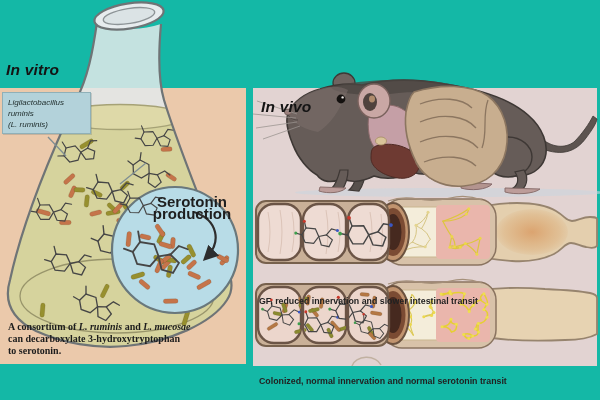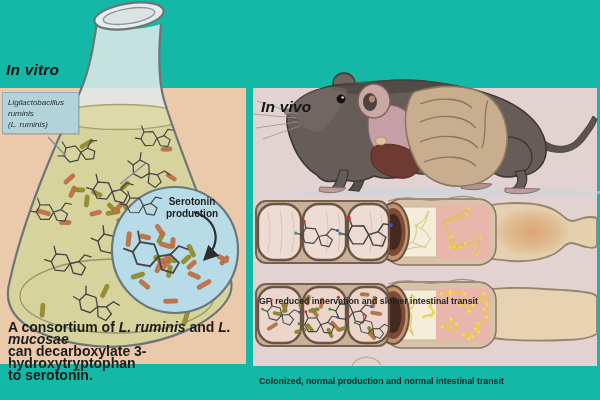--- a/index.html
+++ b/index.html
@@ -5,23 +5,23 @@
   html,body{margin:0;padding:0;background:#fff;}
   .canvas{position:relative;width:600px;height:400px;background:#14b8a6;overflow:hidden;
           font-family:"Liberation Sans",sans-serif;}
   .panel-bg{position:absolute;}
   .panel-bg.left{left:0;top:88px;width:246px;height:276px;background:#ebc9ab;}
   .panel-bg.right{left:253px;top:88px;width:344px;height:278px;background:#e2d3d2;}
   svg.art{position:absolute;left:0;top:0;}
   .overlay{position:absolute;}
   .fig-title{font-style:italic;font-weight:700;font-size:15.5px;color:#141414;letter-spacing:.2px;}
   .label-box{background:#b3d2da;border:1px solid #8fb0b8;box-shadow:1px 1px 0 rgba(90,110,115,.25);
-             font-style:italic;font-size:8px;line-height:11px;color:#22302f;padding:4px 8px 3px 5px;}
-  .bubble-label{font-weight:700;font-size:10px;line-height:12px;color:#1e1e1e;text-align:center;}
-  .caption{font-weight:700;font-size:14px;line-height:12px;color:#1c1c1c;}
+             font-style:italic;font-size:8px;line-height:11px;color:#22302f;padding:4px 20px 3px 5px;}
+  .bubble-label{font-weight:700;font-size:15px;line-height:12px;color:#1e1e1e;text-align:center;}
+  .caption{font-weight:700;font-size:10px;line-height:12px;color:#1c1c1c;font-family:Liberation Serif, serif;}
   .caption .it{font-style:italic;}
   .tube-caption{font-weight:700;font-size:8.8px;color:#222;margin-top:28px;}
 </style>
 </head>
 <body>
 
 <div class="canvas">
 
   <div class="panel-bg left"></div>
   <div class="panel-bg right"></div>
@@ -411,14 +411,14 @@
     <div>production</div>
   </div>
 
   <div class="overlay caption" style="left:8px;top:321px;width:230px;">
     <div><span>A consortium of </span><span class="it">L. ruminis</span><span> and </span><span class="it">L. mucosae</span></div>
     <div>can decarboxylate 3-hydroxytryptophan</div>
     <div>to serotonin.</div>
   </div>
 
   <div class="overlay tube-caption" style="left:259px;top:268px;width:335px;">GF, reduced innervation and slower intestinal transit</div>
-  <div class="overlay tube-caption" style="left:259px;top:348px;width:335px;">Colonized, normal production and normal intestinal transit</div>
+  <div class="overlay tube-caption" style="left:259px;top:348px;width:335px;">Colonized, normal innervation and normal serotonin transit</div>
 </div>
 
 </body></html>

